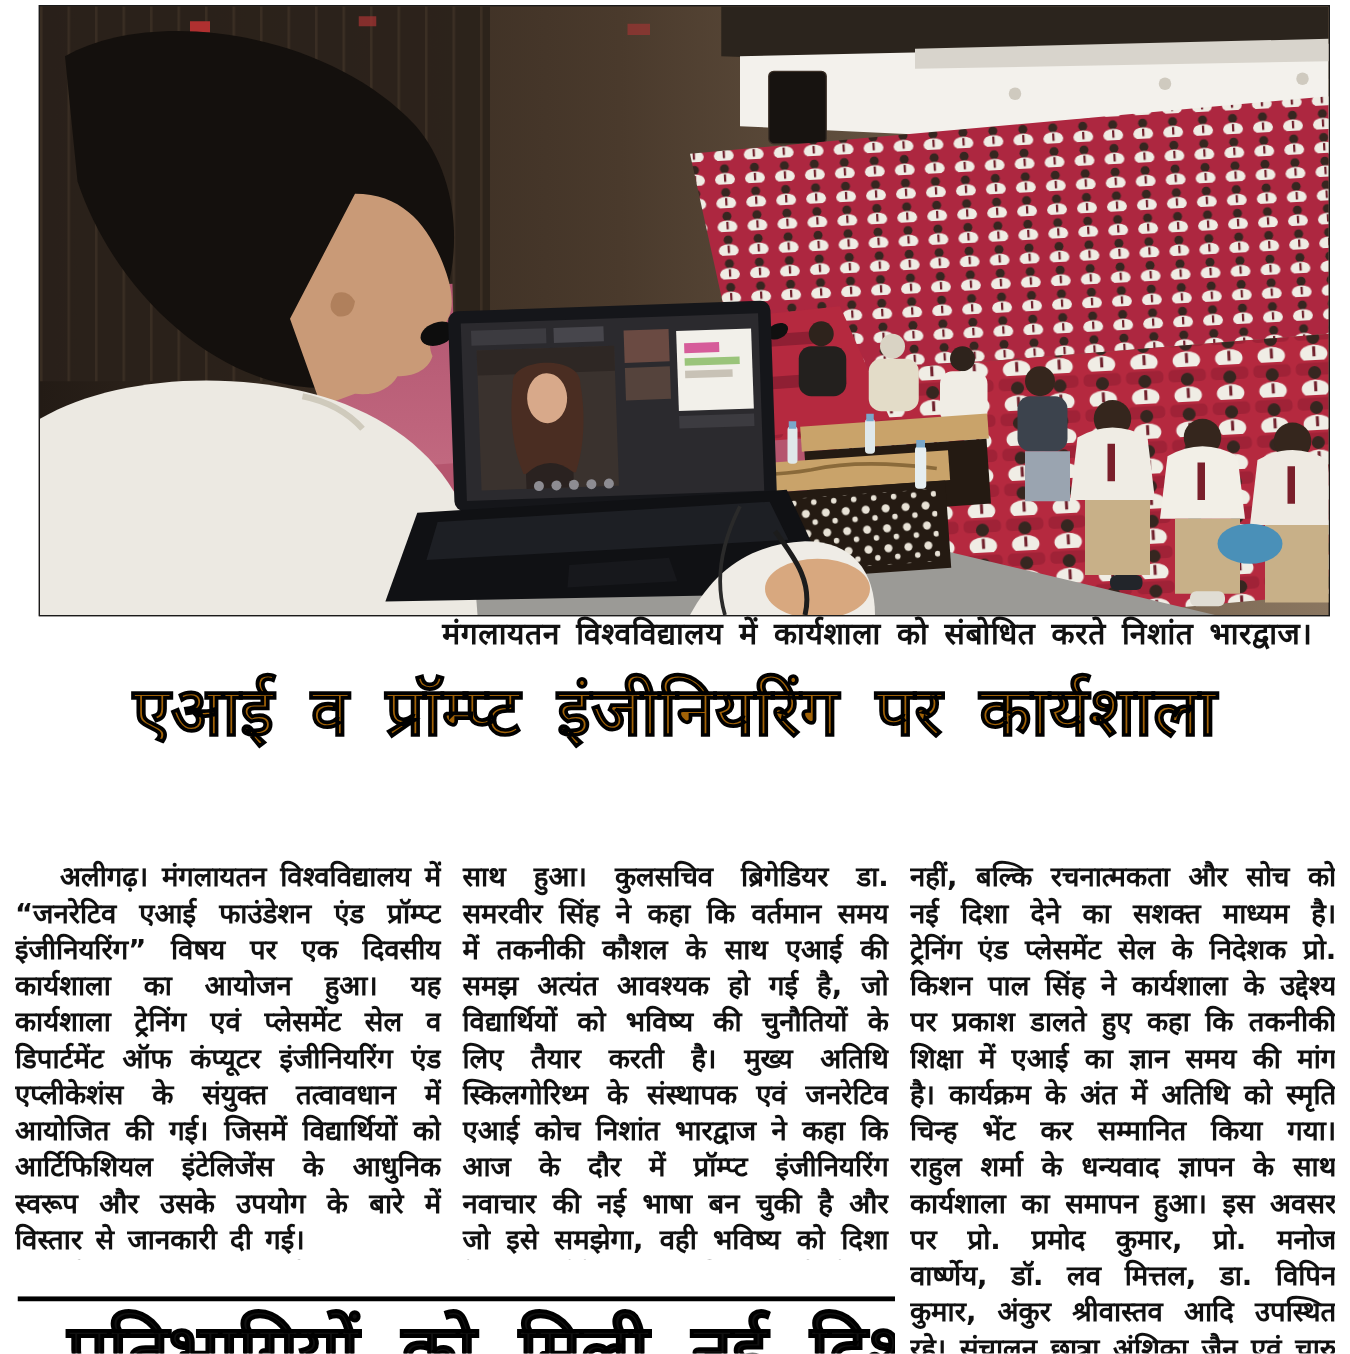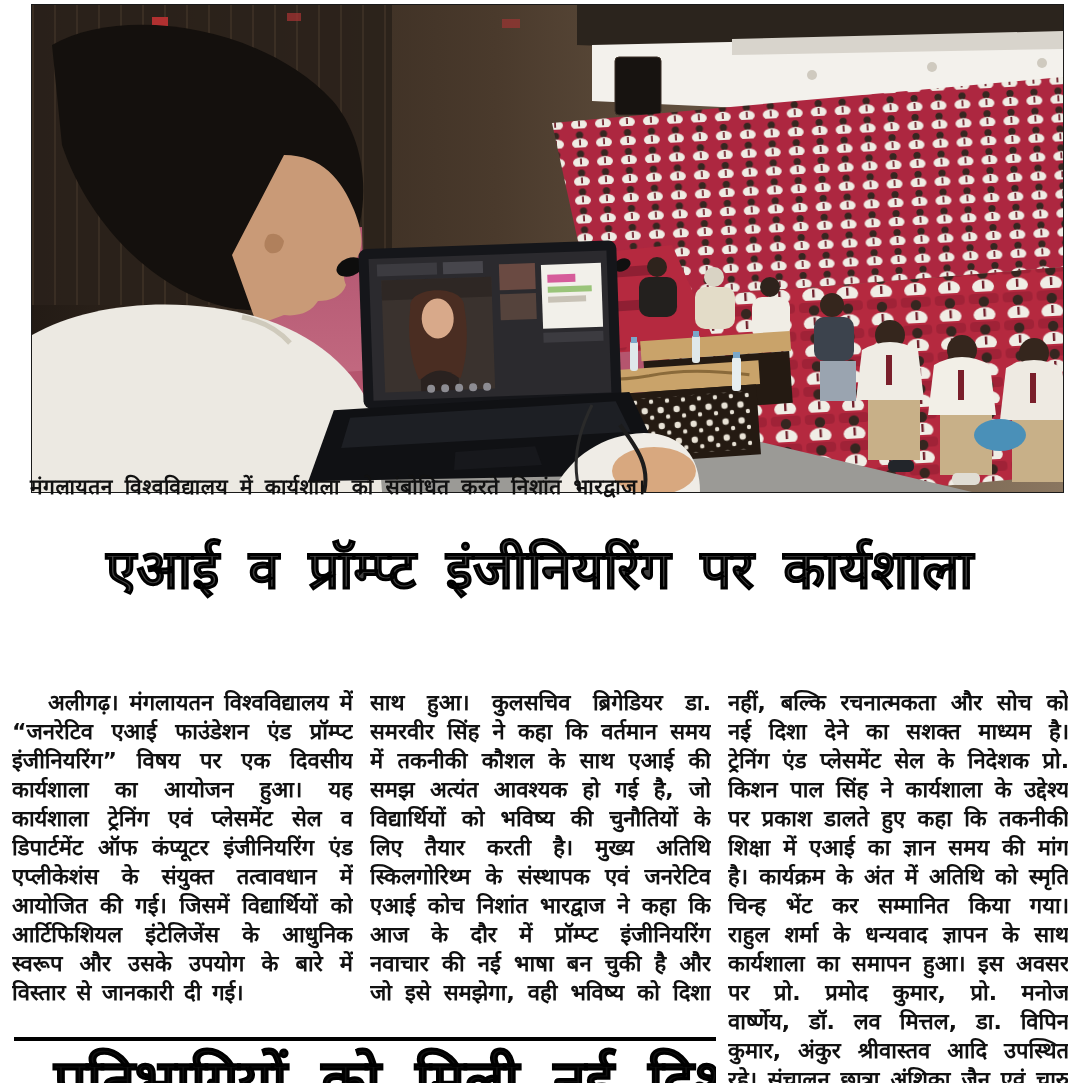--- a/index.html
+++ b/index.html
@@ -12,28 +12,28 @@
     color:#111;
   }
   
   .photo-wrap{
     position:absolute;left:31px;top:4px;width:1031px;height:487px;
     background:#3a2e24;border:1px solid #1a1a1a;overflow:hidden;
   }
   .photo-wrap svg{display:block;width:100%;height:100%;}
   
   .caption{
-    position:absolute;left:30px;top:472px;width:1020px;
-    text-align:left;font-size:21px;font-weight:bold;
+    position:absolute;left:30px;top:489px;width:1020px;
+    text-align:right;font-size:24px;font-weight:bold;
     letter-spacing:.5px;word-spacing:4px;white-space:nowrap;
   }
   
   .headline{
     position:absolute;left:0;top:534px;width:1080px;
-    text-align:center;font-weight:bold;color:#404040;
+    text-align:center;font-weight:bold;color:#a16207;
     font-size:54px;line-height:71px;letter-spacing:.5px;word-spacing:10px;
     -webkit-text-stroke:1.3px #000;
     white-space:nowrap;
   }
   
   .body-cols{
     position:absolute;left:12px;top:688px;width:1056px;height:395px;
     display:flex;gap:17px;overflow:hidden;
   }
   .col{

